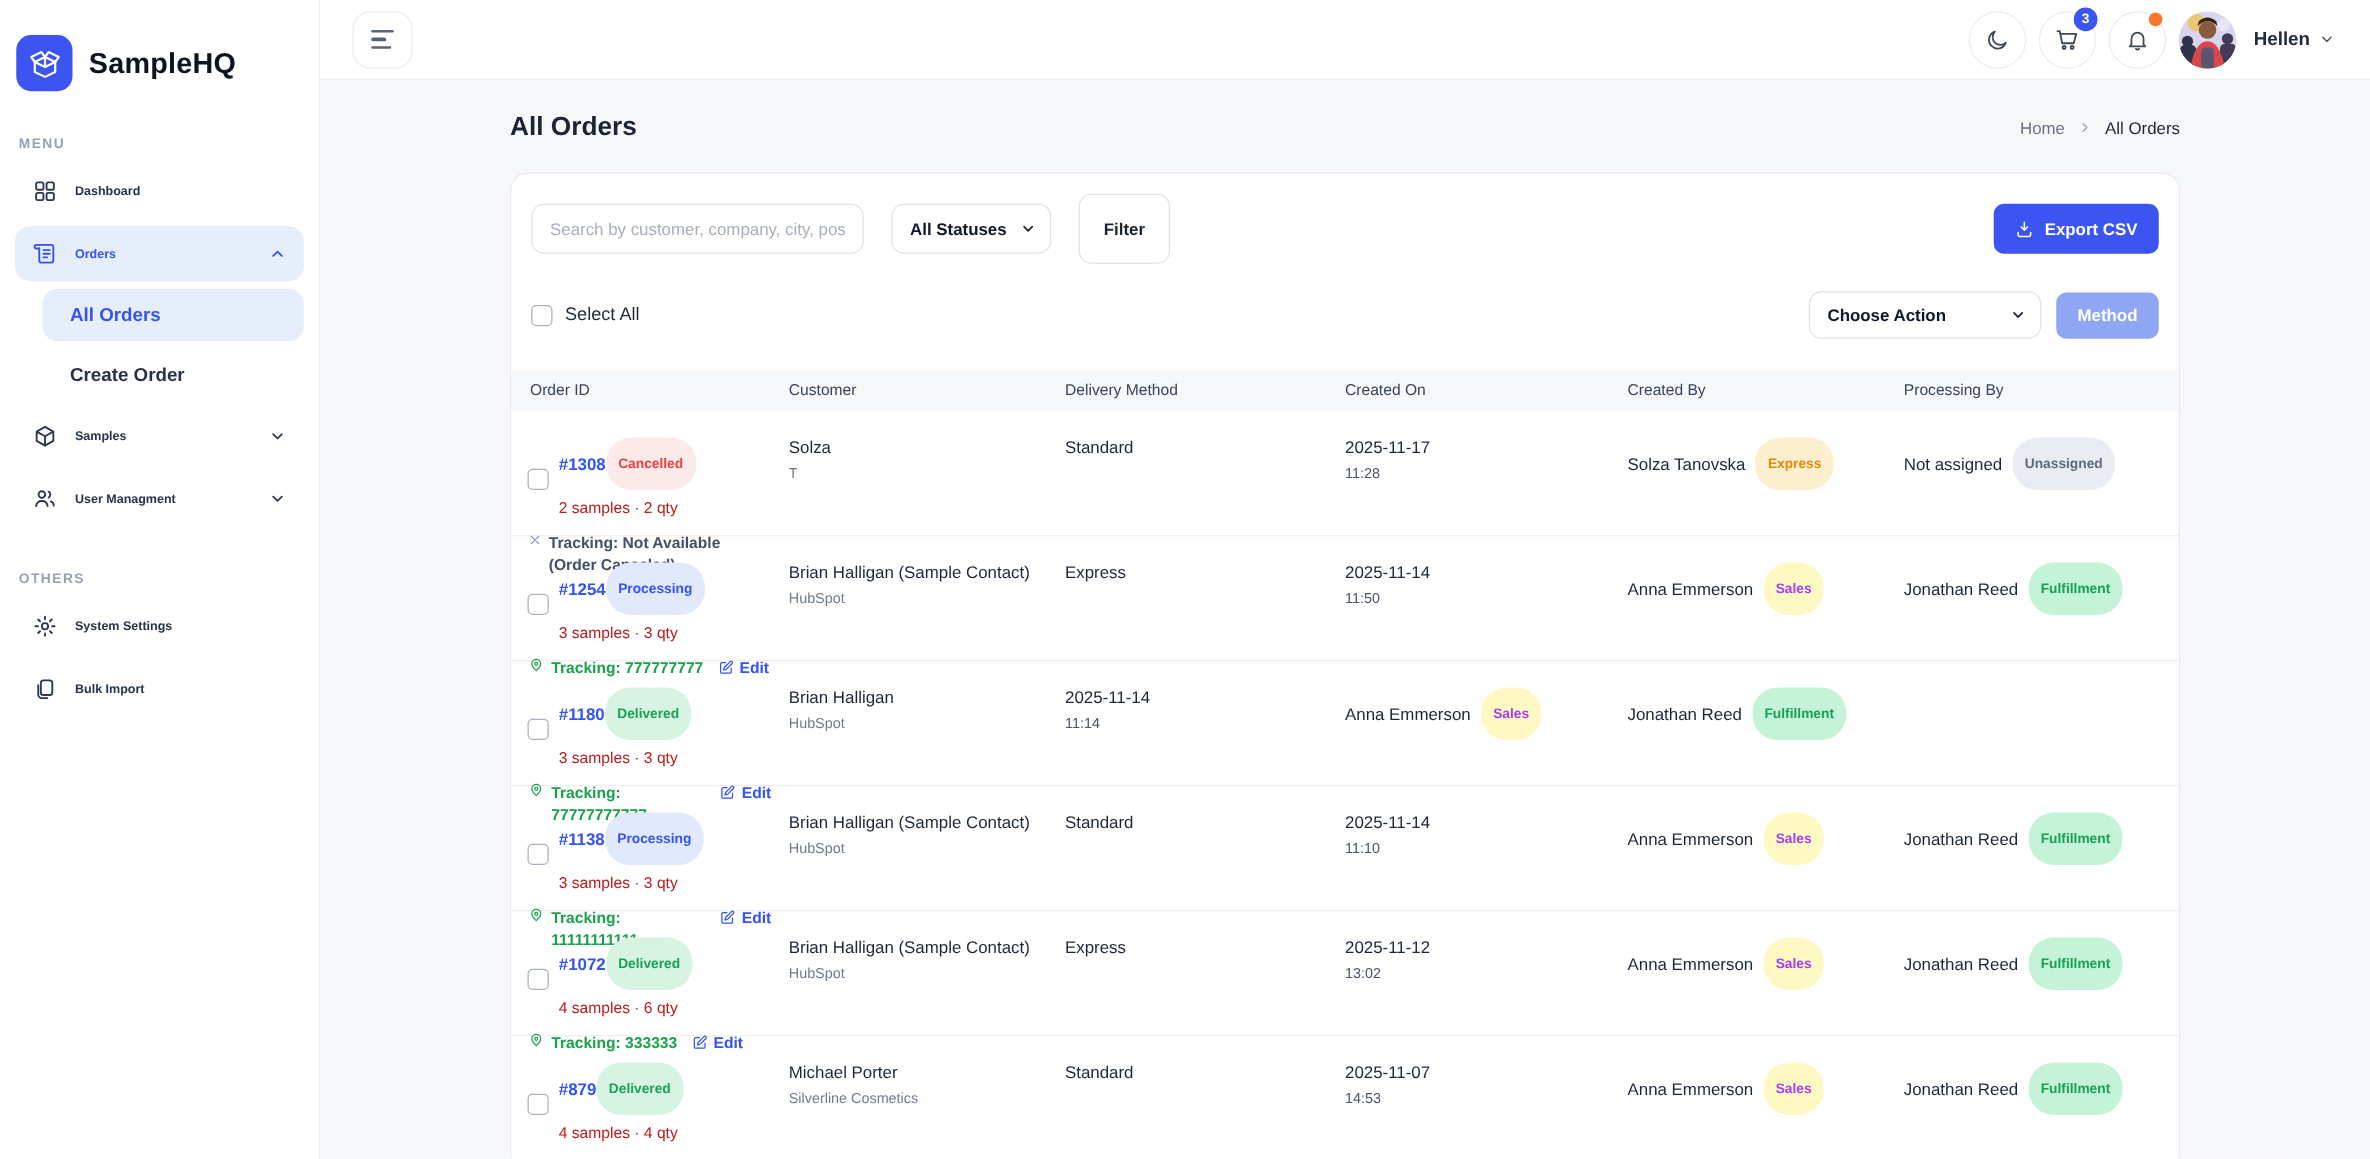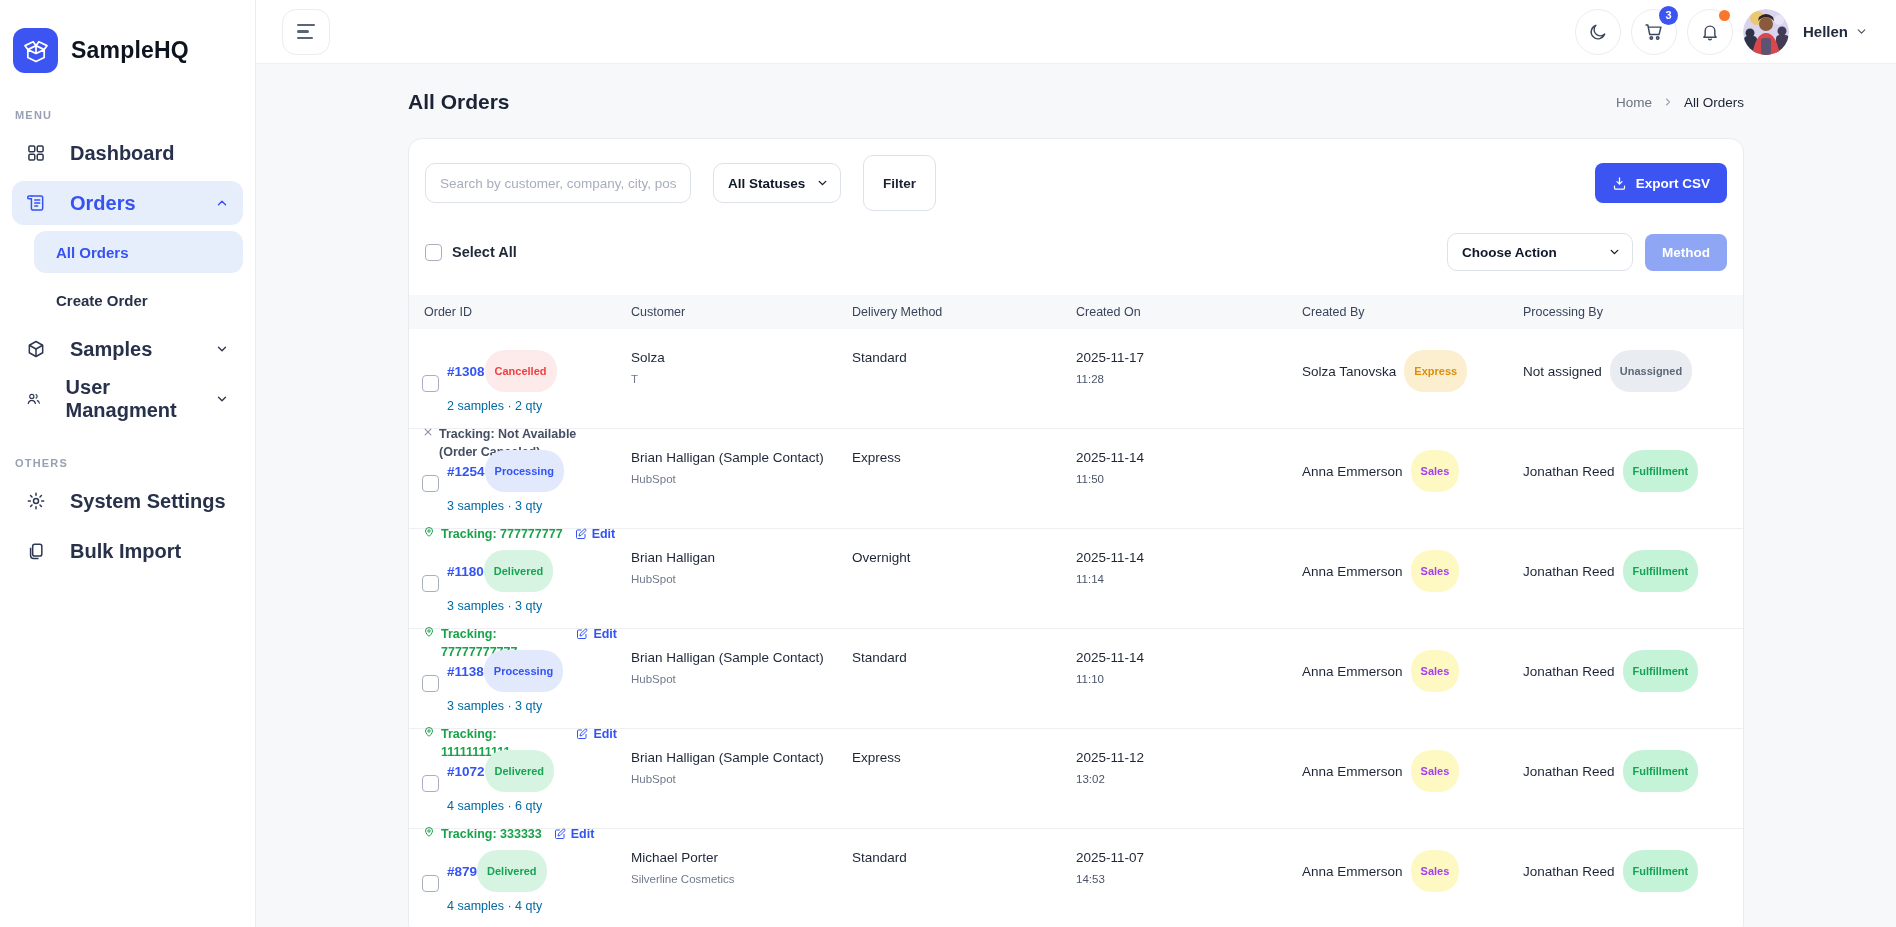--- a/index.html
+++ b/index.html
@@ -5,21 +5,21 @@
   * { margin:0; padding:0; box-sizing:border-box; }
   html,body { width:1896px; height:927px; overflow:hidden; }
   body { font-family:"Liberation Sans", sans-serif; background:#f7f8fa; color:#1d2637; }
 
   
   .sidebar { position:fixed; left:0; top:0; width:256px; height:100%; background:#fff; border-right:1px solid #ecedf2; z-index:20; }
   .logo-row { display:flex; align-items:center; gap:13px; padding:28px 0 0 13px; }
   .logo-badge { width:45px; height:45px; border-radius:12px; background:#3c55f2; display:flex; align-items:center; justify-content:center; flex:0 0 auto; }
   .logo-name { font-size:23px; font-weight:800; color:#0e1320; letter-spacing:.2px; }
   .side-label { margin:36px 0 10px 15px; font-size:11px; font-weight:700; letter-spacing:1.2px; color:#98a0b3; }
-  .side-item { display:flex; align-items:center; gap:24px; height:44px; margin:6px 12px; padding:0 14px; border-radius:12px; font-size:20px; font-weight:600; color:#28314a; cursor:pointer; }
+  .side-item { display:flex; align-items:center; gap:14px; height:44px; margin:6px 12px; padding:0 14px; border-radius:12px; font-size:10px; font-weight:600; color:#28314a; cursor:pointer; }
   .side-item .chev { margin-left:auto; display:flex; }
   .side-item.active { background:#e6edfb; color:#3652f1; }
   .side-item.active svg { stroke:#3652f1; }
   .side-item svg { stroke:#2d3752; }
   .sub-item { display:flex; align-items:center; height:42px; margin:6px 12px 6px 34px; padding:0 22px; border-radius:12px; font-size:15px; font-weight:600; color:#28314a; cursor:pointer; }
   .sub-item.active { background:#e6edfb; color:#3652f1; }
 
   
   .main { margin-left:256px; }
   .topbar { height:64px; background:#fff; border-bottom:1px solid #edeff3; display:flex; align-items:center; justify-content:space-between; padding:0 28px 0 26px; }
@@ -49,21 +49,21 @@
   .search-input { width:266px; height:40px; border:1px solid #dde2ea; border-radius:10px; padding:0 14px; font-size:13.5px; color:#1d2637; outline:none; font-family:inherit; }
   .search-input::placeholder { color:#a8aebc; }
   .select-wrap { position:relative; }
   .select-wrap select { appearance:none; -webkit-appearance:none; height:40px; border:1px solid #dde2ea; border-radius:10px; background:#fff; font-size:13.5px; font-weight:600; color:#0f172a; padding:0 34px 0 14px; outline:none; cursor:pointer; font-family:inherit; }
   .select-wrap .sel-chev { position:absolute; right:12px; top:50%; transform:translateY(-50%); pointer-events:none; display:flex; }
   .btn-plain { height:56px; padding:0 19px; border:1px solid #dde2ea; border-radius:10px; background:#fff; font-size:13.5px; font-weight:600; color:#1c2434; cursor:pointer; font-family:inherit; }
   .btn-export { margin-left:auto; height:40px; padding:0 17px; border:none; border-radius:8px; background:#3c55f2; color:#fff; font-size:13.5px; font-weight:700; display:flex; align-items:center; gap:9px; cursor:pointer; font-family:inherit; }
 
   .actions-row { margin-top:22px; display:flex; align-items:center; justify-content:space-between; }
   .select-all { display:flex; align-items:center; gap:10px; }
-  .select-all label { font-size:14.5px; font-weight:700; color:#1f2838; }
+  .select-all label { font-size:14.5px; font-weight:400; color:#1f2838; }
   .cb { appearance:none; -webkit-appearance:none; width:17px; height:17px; border:1.5px solid #a8b0bf; border-radius:4px; background:#fff; cursor:pointer; }
   .actions-right { display:flex; align-items:center; gap:12px; }
   .actions-right select { width:186px; height:38px; }
   .btn-apply { height:37px; padding:0 17px; border:none; border-radius:8px; background:#8ea6f4; color:#fff; font-size:13.5px; font-weight:700; cursor:pointer; font-family:inherit; }
 
   
   .table { margin:24px -16px 0; }
   .thead, .trow { display:grid; grid-template-columns:222px 221px 224px 226px 221px 1fr; }
   .thead { background:#f7f8fa; height:34px; align-items:center; font-size:12.5px; font-weight:500; color:#39445c; }
   .thead .th:first-child { padding-left:15px; }
@@ -73,21 +73,21 @@
   .order-line1 { display:flex; align-items:center; }
   .order-id { font-weight:700; color:#3353f4; text-decoration:none; cursor:pointer; }
   .badge { display:inline-block; padding:15px 10px; border-radius:20px; font-size:11px; font-weight:700; white-space:nowrap; }
   .badge.cancelled { background:#fdeaea; color:#f03e3e; }
   .badge.processing { background:#e2e9fd; color:#3353f4; }
   .badge.delivered { background:#d7f4e3; color:#17a452; }
   .badge.manager { background:#fcefcf; color:#df8d06; }
   .badge.sales { background:#fef9c3; color:#a43df2; }
   .badge.fulfillment { background:#c5f3d8; color:#15a254; }
   .badge.unassigned { background:#e9edf2; color:#5d6878; }
-  .samples { margin-top:7px; font-size:12.5px; color:#0369a1; }
+  .samples { margin-top:7px; font-size:12.5px; color:#b91c1c; }
   .tracking { margin:12px 0 0 -24px; display:flex; align-items:flex-start; gap:6px; font-size:12.5px; font-weight:600; line-height:1.45; padding-right:14px; }
   .tracking .icon-pin { display:none; margin-top:1px; }
   .tracking .icon-x { display:none; margin-top:2px; }
   .tracking.available { color:#18a249; }
   .tracking.available .icon-pin { display:flex; }
   .tracking.unavailable { color:#454f63; }
   .tracking.unavailable .icon-x { display:flex; }
   .edit-link { display:inline-flex; align-items:center; gap:5px; margin-left:6px; color:#3353f4; font-weight:700; text-decoration:none; cursor:pointer; white-space:nowrap; }
   .cust-name { color:#1d2637; font-weight:500; }
   .cust-company { margin-top:8px; font-size:11.5px; color:#707a8c; }
@@ -423,23 +423,20 @@
                     </svg>
           <span>Edit</span>
         </a>
       </div>
     </div>
     <div class="cell">
       <div class="cust-name">Brian Halligan</div>
       <div class="cust-company">HubSpot</div>
     </div>
     <div class="cell">
-      <div class="cust-name">Overnight</div>
-    </div>
-    <div class="cell">
       <div class="cdate">2025-11-14</div>
       <div class="ctime">11:14</div>
     </div>
     <div class="cell">
       <div class="by-wrap">
         <span class="by-name">Anna Emmerson</span>
         <span class="badge sales">Sales</span>
       </div>
     </div>
     <div class="cell">

